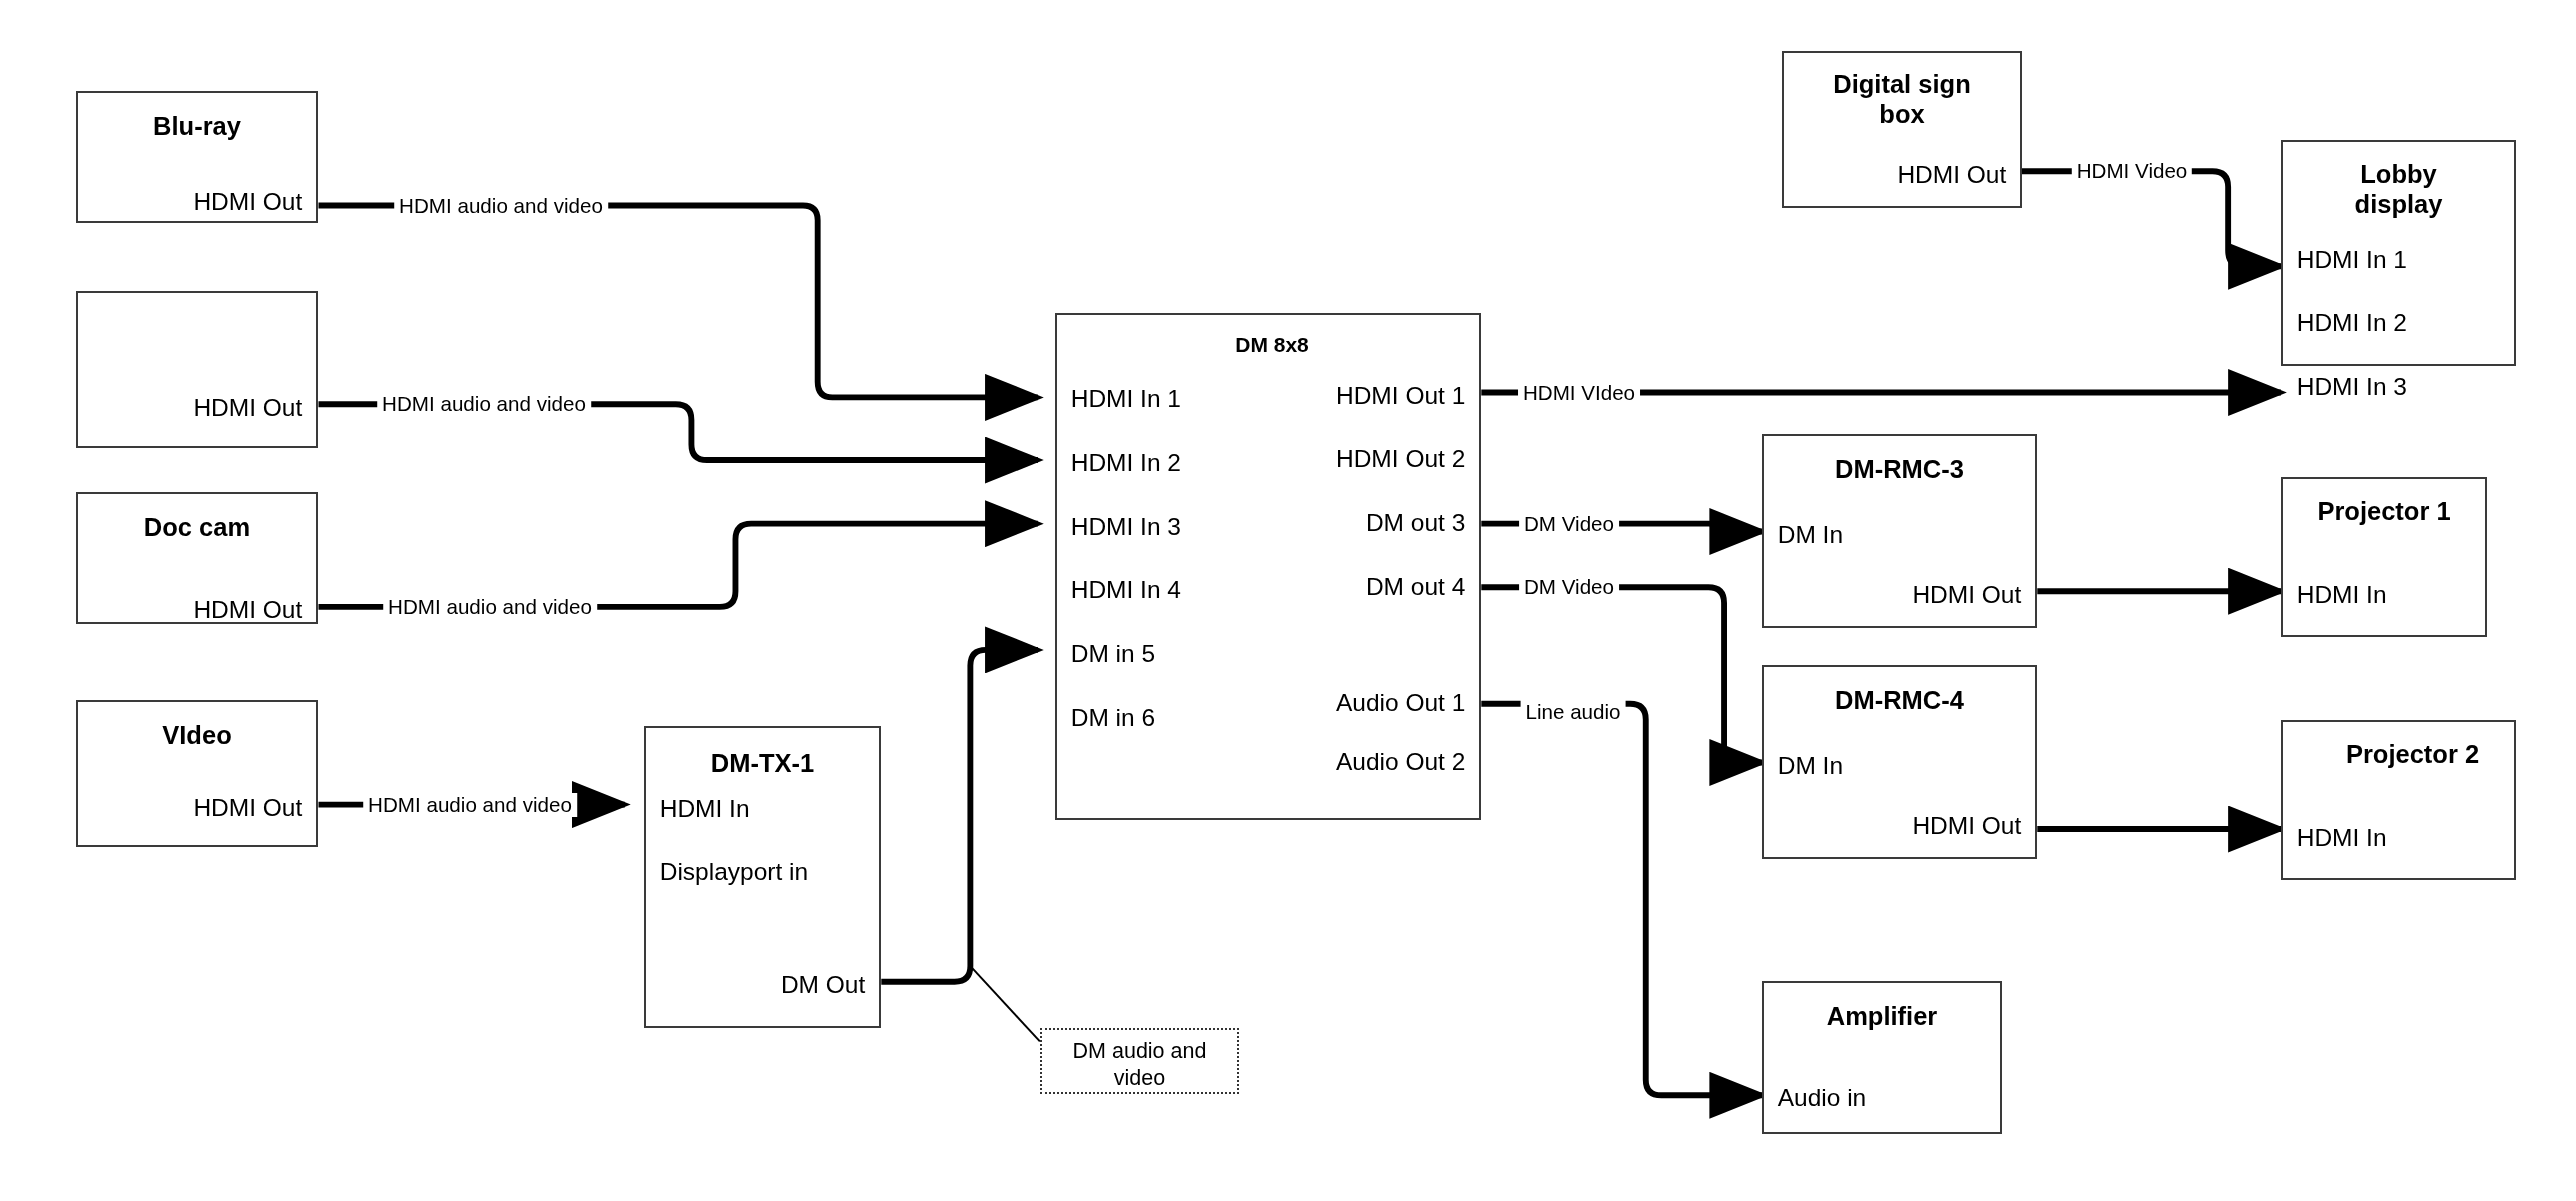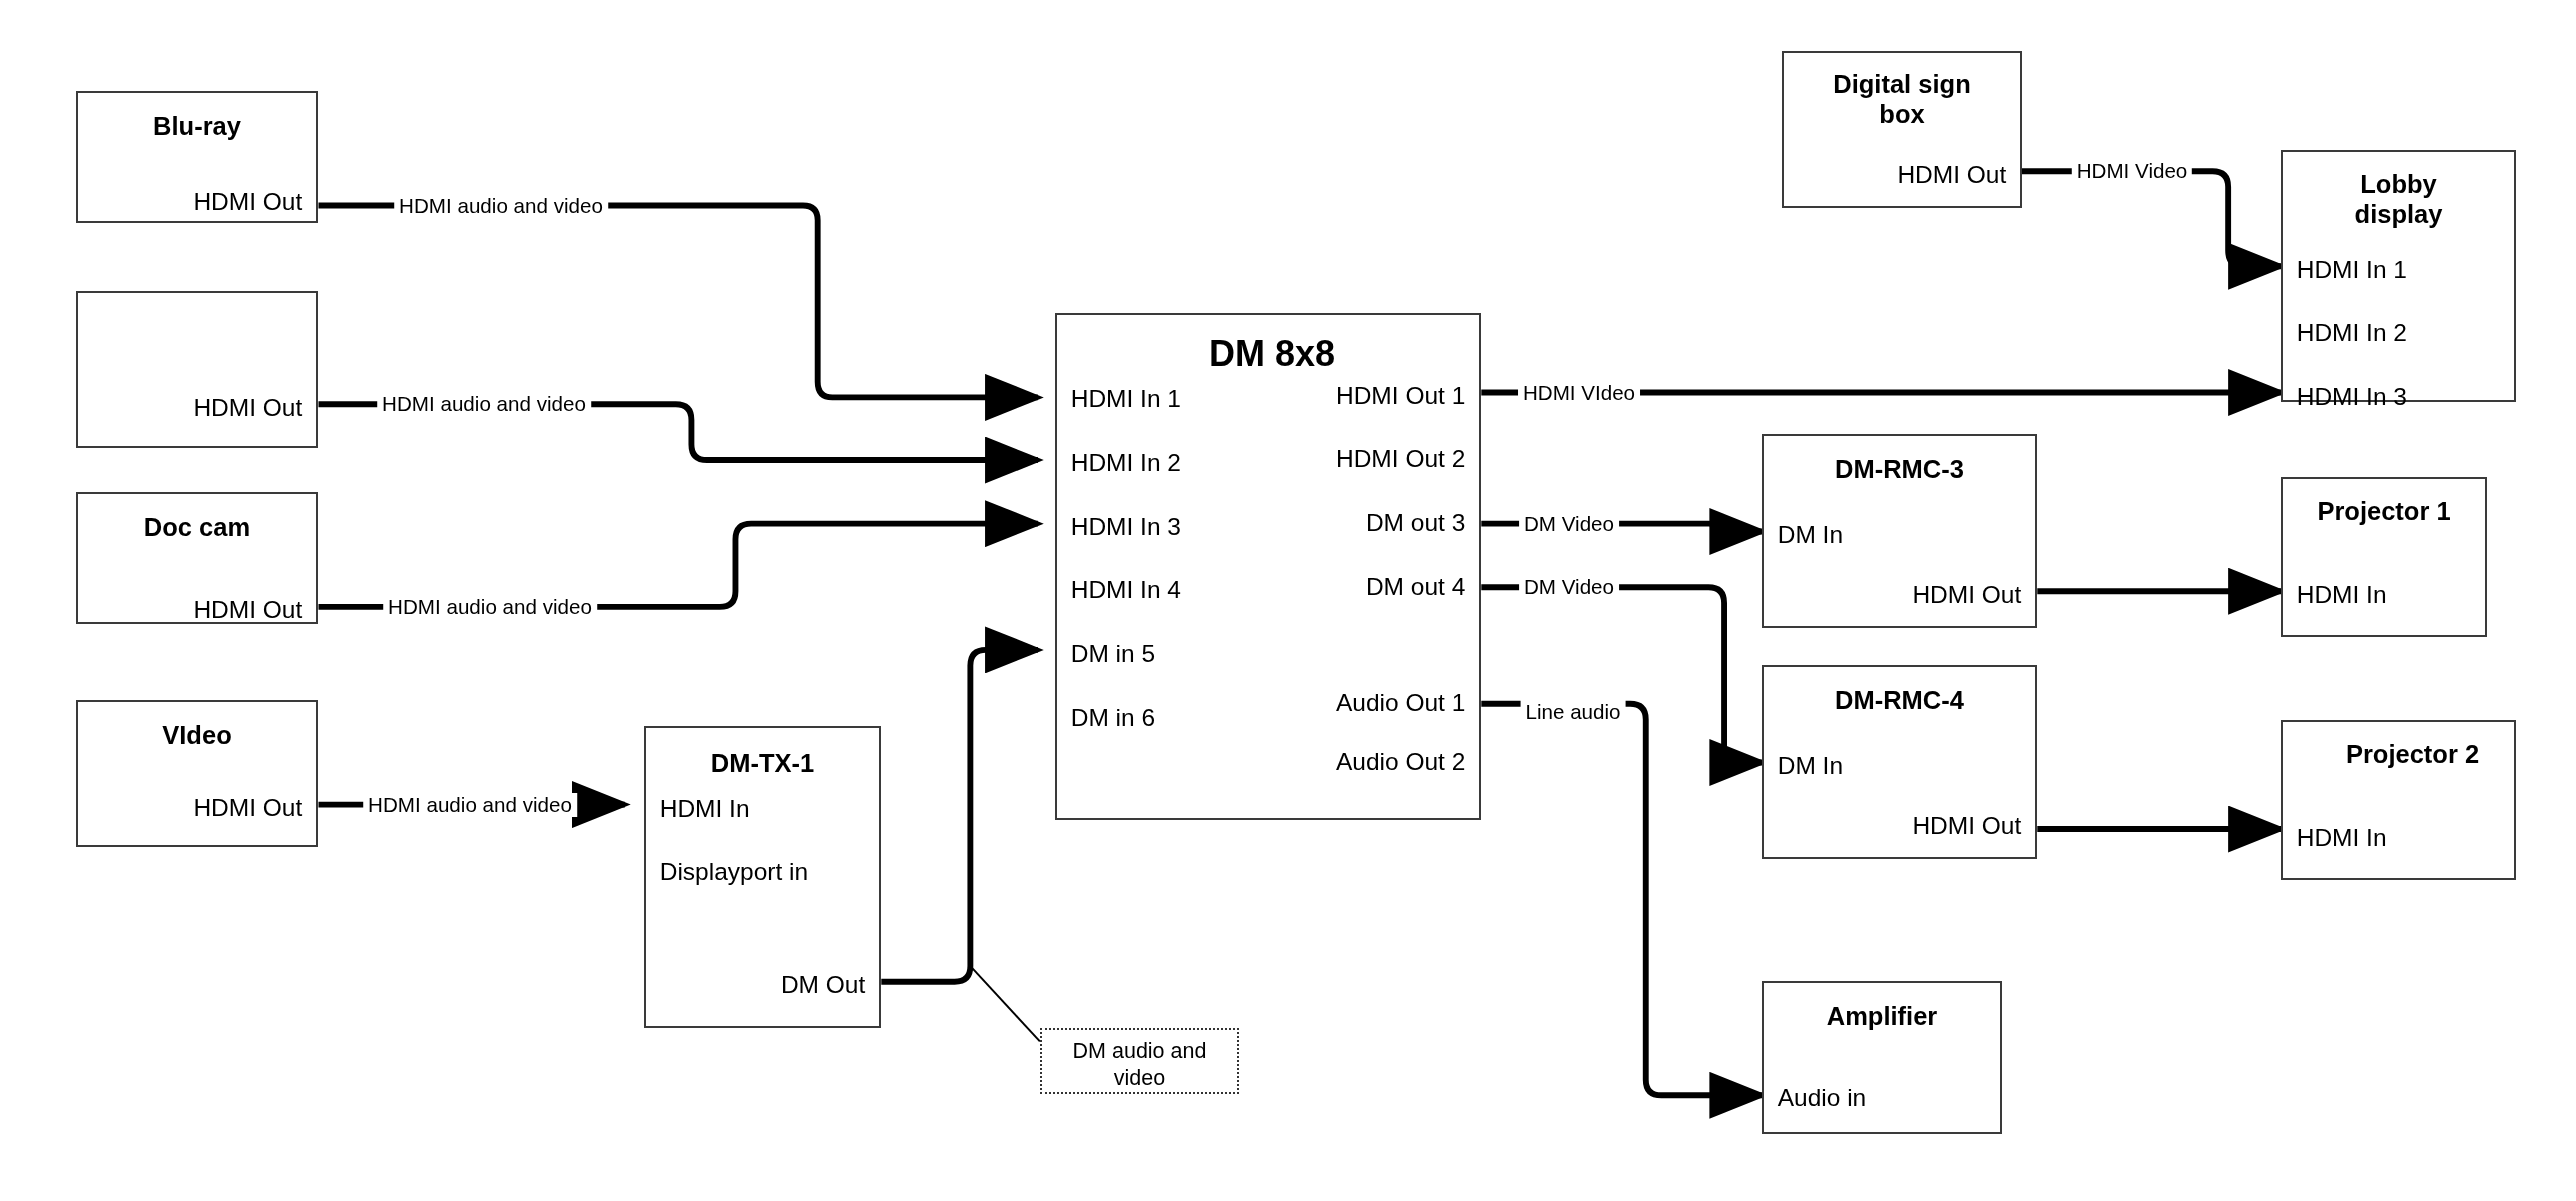--- a/index.html
+++ b/index.html
@@ -79,42 +79,42 @@
   </div>
 
   <div class="node" style="left:644px;top:726px;width:237px;height:302px;">
     <div class="title" style="top:19.6px;">DM-TX-1</div>
     <div class="port left" style="top:67px;">HDMI In</div>
     <div class="port left" style="top:130px;">Displayport in</div>
     <div class="port right" style="top:243px;">DM Out</div>
   </div>
 
   <div class="node" style="left:1055px;top:313px;width:426px;height:507px;">
-    <div class="title" style="top:17.6px;font-size:36px;margin-left:8px;">DM 8x8</div>
+    <div class="title" style="top:17.6px;font-size:21px;margin-left:8px;">DM 8x8</div>
     <div class="port left" style="top:70px;">HDMI In 1</div>
     <div class="port left" style="top:134px;">HDMI In 2</div>
     <div class="port left" style="top:198px;">HDMI In 3</div>
     <div class="port left" style="top:261px;">HDMI In 4</div>
     <div class="port left" style="top:325px;">DM in 5</div>
     <div class="port left" style="top:389px;">DM in 6</div>
 
     <div class="port right" style="top:67px;">HDMI Out 1</div>
     <div class="port right" style="top:130px;">HDMI Out 2</div>
     <div class="port right" style="top:194px;">DM out 3</div>
     <div class="port right" style="top:258px;">DM out 4</div>
     <div class="port right" style="top:374px;">Audio Out 1</div>
     <div class="port right" style="top:433px;">Audio Out 2</div>
   </div>
 
   <div class="node" style="left:1782px;top:51px;width:240px;height:157px;">
     <div class="title" style="top:15.7px;padding:0 31px;">Digital sign box</div>
     <div class="port right" style="top:108px;">HDMI Out</div>
   </div>
 
-  <div class="node" style="left:2281px;top:150px;width:235px;height:252px;">
+  <div class="node" style="left:2281px;top:140px;width:235px;height:226px;">
     <div class="title" style="top:16.6px;padding:0 43px;">Lobby display</div>
     <div class="port left" style="top:104px;">HDMI In 1</div>
     <div class="port left" style="top:167px;">HDMI In 2</div>
     <div class="port left" style="top:231px;">HDMI In 3</div>
   </div>
 
   <div class="node" style="left:1762px;top:434px;width:275px;height:194px;">
     <div class="title" style="top:17.6px;">DM-RMC-3</div>
     <div class="port left" style="top:85px;">DM In</div>
     <div class="port right" style="top:145px;">HDMI Out</div>

